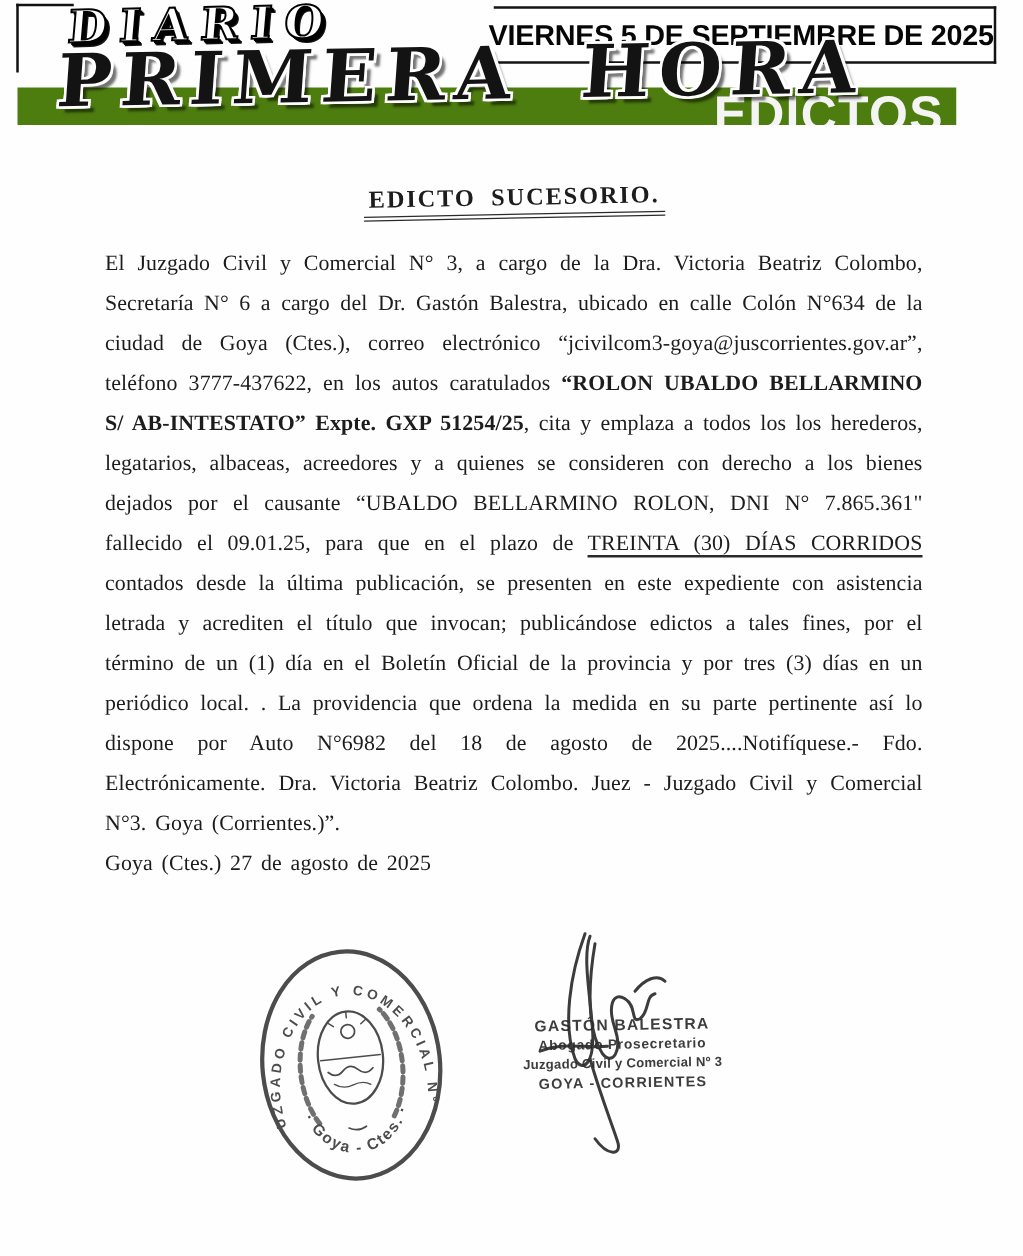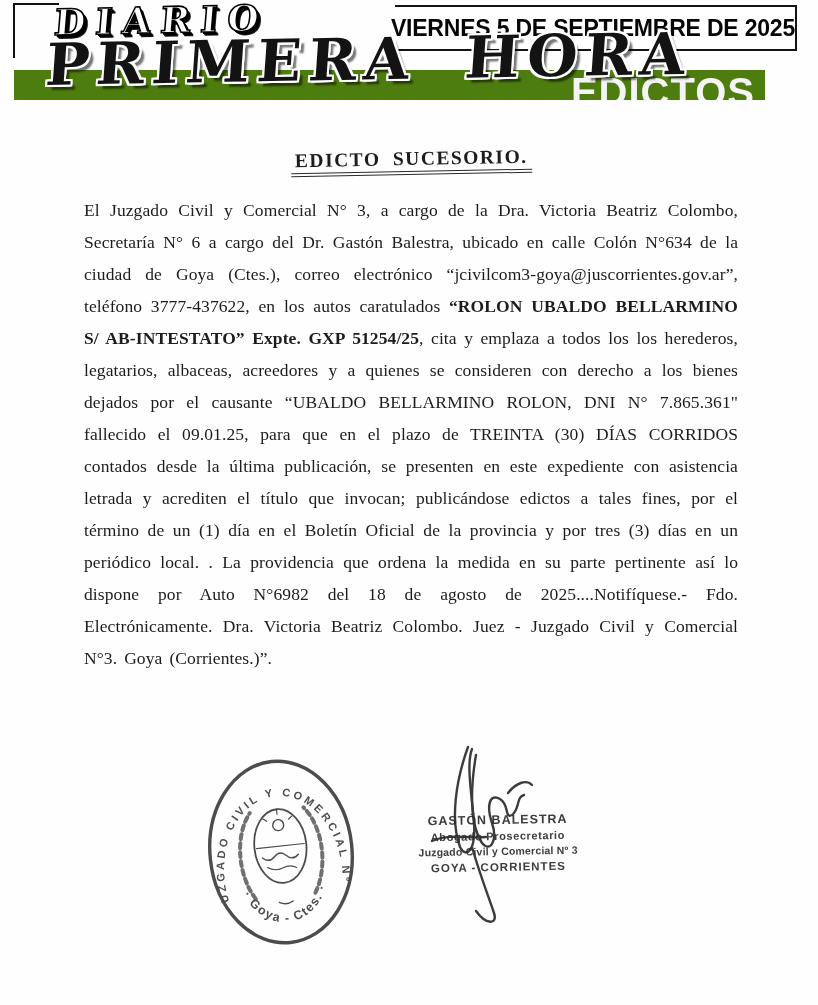--- a/index.html
+++ b/index.html
@@ -54,21 +54,21 @@
     color:#1d1d1d;border-bottom:4px double #2b2b2b;padding:0 4px 1px 4px;
     transform:rotate(-1.1deg);
   }
   .body-block{
     position:absolute;left:84px;top:194px;width:654px;
     font-size:17.5px;line-height:32px;color:#1c1c1c;word-spacing:2.5px;letter-spacing:0.1px;
   }
   .body-block p{margin:0;text-align:justify;}
   .body-block .dateline{text-align:left;}
   .u-term{
-    text-decoration-thickness:1.5px;text-underline-offset:4px;
+    text-decoration:underline;text-decoration-thickness:1.5px;text-underline-offset:4px;
     text-decoration-color:#2a2a2a;
   }
   
   .seal-svg{position:absolute;left:196px;top:754px;opacity:0.92;}
   .sig-stamp{
     position:absolute;left:398px;top:812px;width:200px;text-align:center;z-index:4;
     font-family:"Liberation Sans", sans-serif;font-weight:bold;color:#2f2f2f;
     transform:rotate(-1deg);opacity:0.93;
   }
   .sig-stamp .l1{font-size:12.5px;line-height:17px;letter-spacing:1px;}
@@ -93,20 +93,21 @@
 <div class="date-box">
   <span>VIERNES 5 DE SEPTIEMBRE DE 2025</span>
 </div>
 
 <div class="title-wrap">
   <span class="title">EDICTO SUCESORIO.</span>
 </div>
 
 <div class="body-block">
   <p><span>El Juzgado Civil y Comercial N° 3, a cargo de la Dra. Victoria Beatriz Colombo, Secretaría N° 6 a cargo del Dr. Gastón Balestra, ubicado en calle Colón N°634 de la ciudad de Goya (Ctes.), correo electrónico “jcivilcom3-goya@juscorrientes.gov.ar”, teléfono 3777-437622, en los autos caratulados </span><b>“ROLON UBALDO BELLARMINO S/ AB-INTESTATO” Expte. GXP 51254/25</b><span>, cita y emplaza a todos los los herederos, legatarios, albaceas, acreedores y a quienes se consideren con derecho a los bienes dejados por el causante “UBALDO BELLARMINO ROLON, DNI N° 7.865.361" fallecido el 09.01.25, para que en el plazo de </span><span class="u-term">TREINTA (30) DÍAS CORRIDOS</span><span> contados desde la última publicación, se presenten en este expediente con asistencia letrada y acrediten el título que invocan; publicándose edictos a tales fines, por el término de un (1) día en el Boletín Oficial de la provincia y por tres (3) días en un periódico local. . La providencia que ordena la medida en su parte pertinente así lo dispone por Auto N°6982 del 18 de agosto de 2025....Notifíquese.- Fdo. Electrónicamente. Dra. Victoria Beatriz Colombo. Juez - Juzgado Civil y Comercial N°3. Goya (Corrientes.)”.</span></p>
+  <p class="dateline">Goya (Ctes.) 27 de agosto de 2025</p>
 </div>
 
 <svg class="seal-svg" width="170" height="200" viewBox="0 0 170 200">
   <g transform="rotate(-6 85 98)" stroke="#3d3d3d" fill="none" stroke-linecap="round">
     <ellipse cx="85" cy="98" rx="71" ry="91" stroke-width="3.4"></ellipse>
     <path id="sealTop" d="M 28,140 A 59,78 0 1 1 142,140" stroke="none"></path>
     <path id="sealBot" d="M 40,128 A 48,62 0 0 0 130,128" stroke="none"></path>
 
     <ellipse cx="85" cy="92" rx="26" ry="37" stroke-width="1.8"></ellipse>
     <path d="M 61,92 L 109,92" stroke-width="1.2"></path>

